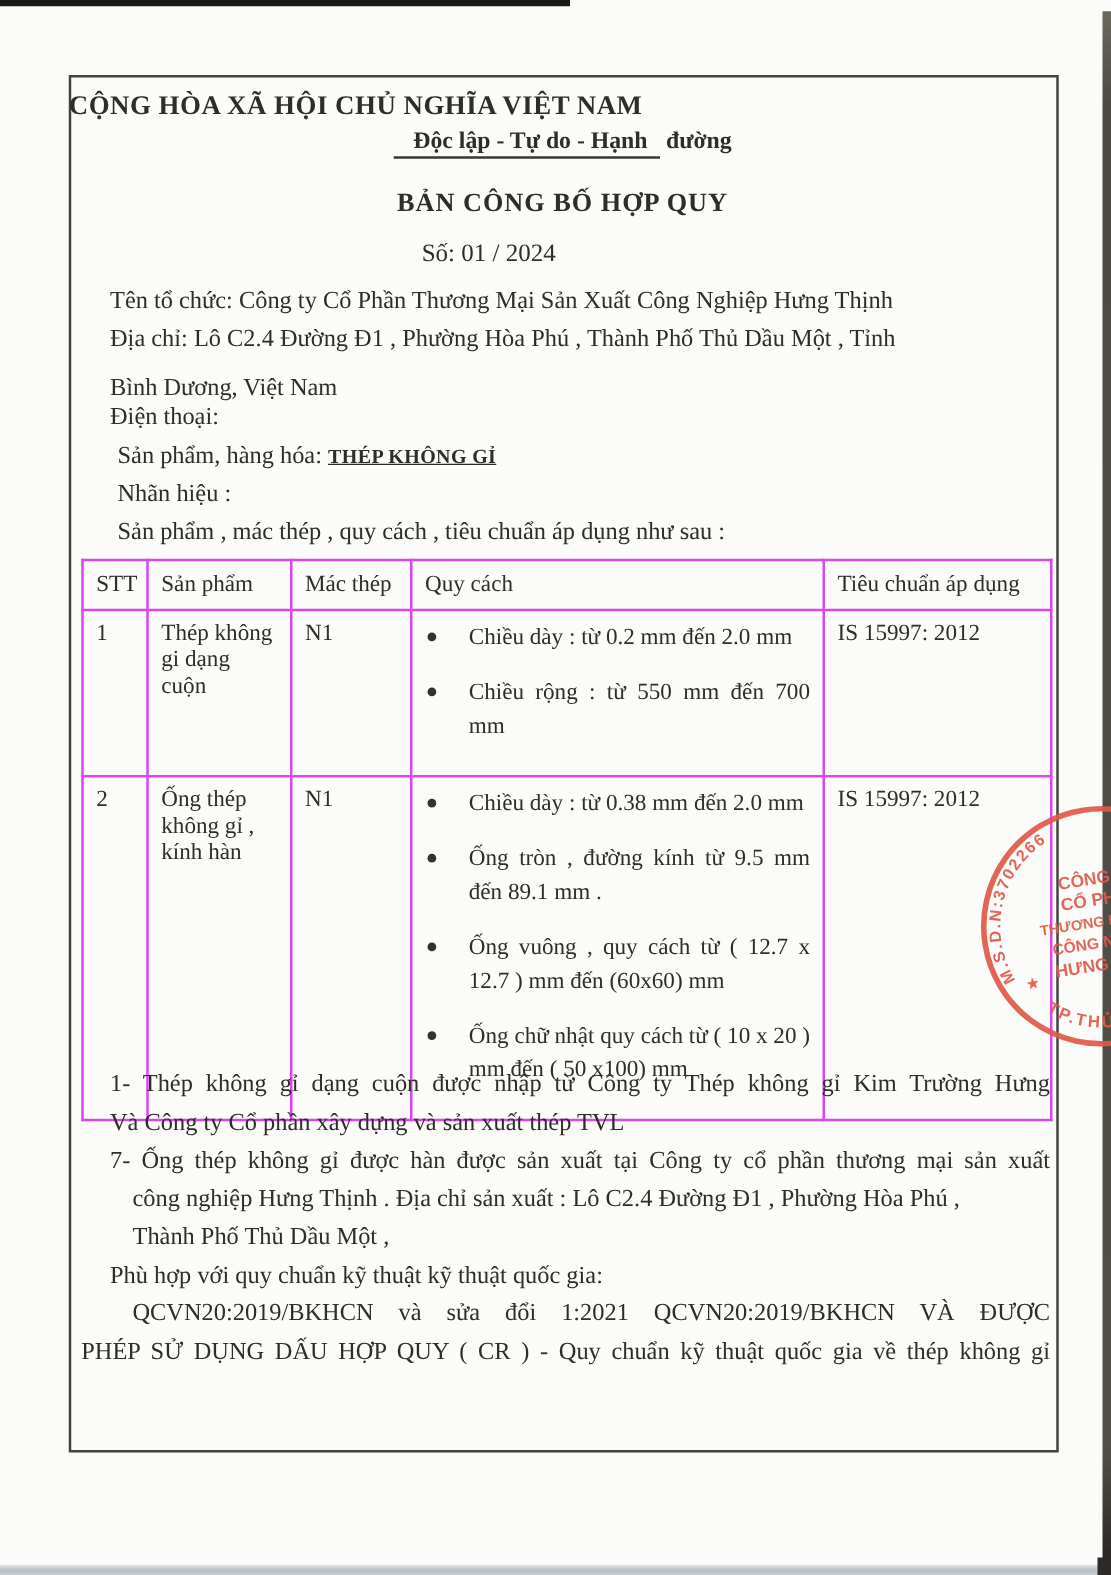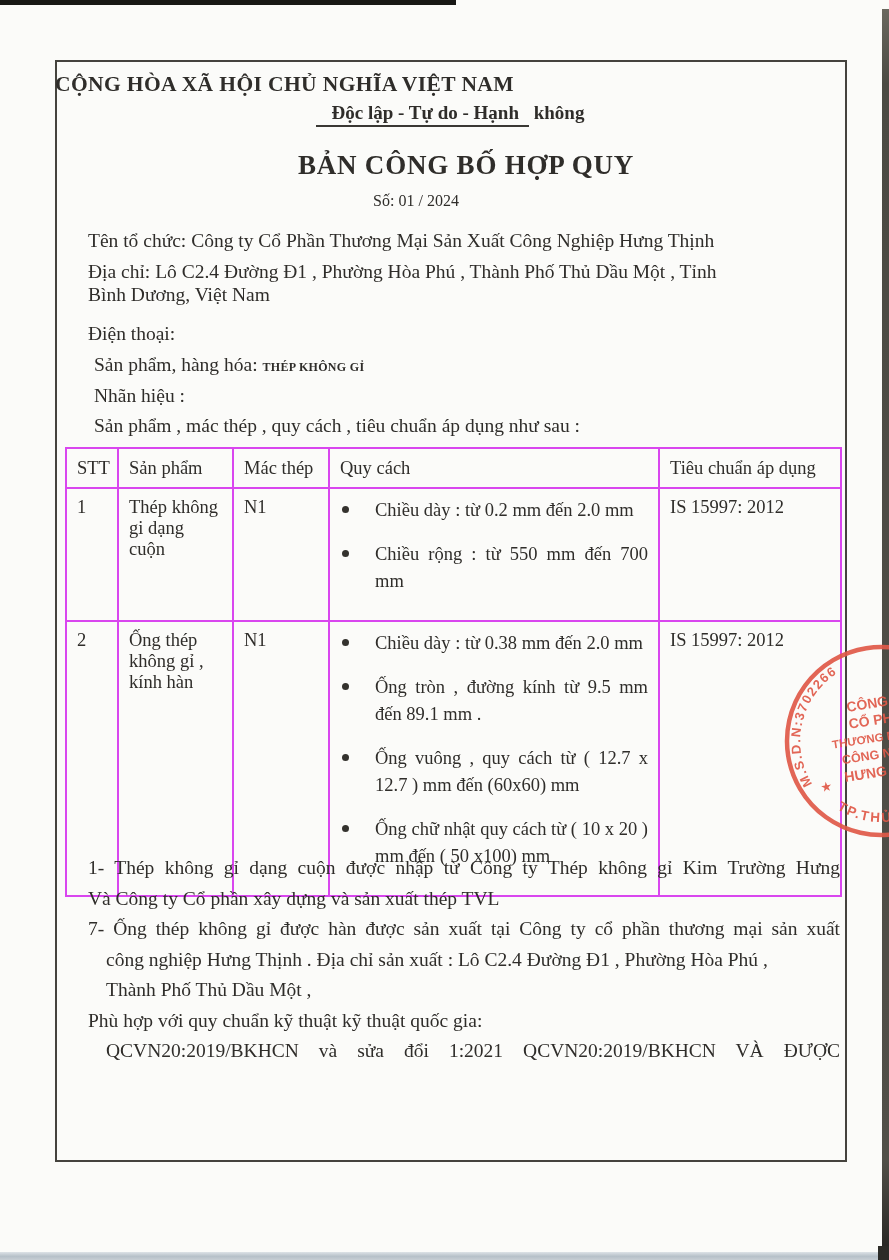--- a/index.html
+++ b/index.html
@@ -16,31 +16,31 @@
   .artifact-bottom-bar{left:0;top:1252px;width:889px;height:8px;
     background:linear-gradient(180deg,#dde2e6 0%,#b6c0c8 55%,#c7ced4 100%);}
   .artifact-corner{left:878px;top:1246px;width:11px;height:14px;background:#2c2b27;}
   
   .frame{left:55px;top:60px;width:788px;height:1098px;border:2px solid #45433e;}
   
   .nat-title{left:55px;top:72px;width:880px;
     font-size:21.5px;font-weight:bold;letter-spacing:.4px;}
   .motto{left:55px;top:102px;width:790px;text-align:center;font-size:19px;font-weight:bold;}
   .motto-u{border-bottom:2px solid #3a3834;padding:0 10px 2px 16px;margin-top:42px;}
-  .doc-title{left:71px;top:150px;width:790px;text-align:center;
-    font-size:27px;font-weight:bold;letter-spacing:.8px;}
-  .doc-num{left:55px;top:192px;width:672px;text-align:center;font-size:16px;padding-left:25px;}
+  .doc-title{left:55px;top:150px;width:790px;text-align:center;
+    font-size:21px;font-weight:bold;letter-spacing:.8px;}
+  .doc-num{left:55px;top:192px;width:672px;text-align:center;font-size:20px;}
   
   .line{font-size:19.5px;line-height:29px;white-space:nowrap;}
   .org{left:88px;top:226px;}
   .addr1{left:88px;top:257px;}
-  .addr2{left:88px;top:280px;}
+  .addr2{left:88px;top:296px;}
   .phone{left:88px;top:319px;}
   .product{left:94px;top:350px;}
-  .product b{font-size:12px;letter-spacing:.3px;}
+  .product b{font-size:16px;letter-spacing:.3px;text-decoration:underline;}
   .brand{left:94px;top:381px;}
   .intro{left:94px;top:411px;}
   
   table.spec{left:65px;top:447px;position:absolute;border-collapse:collapse;
     width:775px;table-layout:fixed;font-size:18.5px;}
   table.spec col.c1{width:52px;}  table.spec col.c2{width:115px;}
   table.spec col.c3{width:96px;}  table.spec col.c4{width:330px;}
   table.spec col.c5{width:182px;}
   table.spec th,table.spec td{border:2px solid #d946ef;vertical-align:top;
     padding:8px 10px;font-weight:normal;text-align:left;}
@@ -74,21 +74,21 @@
 <div class="page">
 
   <div class="abs artifact-top-strip"></div>
   <div class="abs artifact-right-bar"></div>
   <div class="abs artifact-bottom-bar"></div>
   <div class="abs artifact-corner"></div>
 
   <div class="abs frame"></div>
 
   <div class="abs nat-title">CỘNG HÒA XÃ HỘI CHỦ NGHĨA VIỆT NAM</div>
-  <div class="abs motto"><span class="motto-u">Độc lập - Tự do - Hạnh</span> <span>không</span></div>
+  <div class="abs motto"><span class="motto-u">Độc lập - Tự do - Hạnh</span> <span>đường</span></div>
 
   <div class="abs doc-title">BẢN CÔNG BỐ HỢP QUY</div>
   <div class="abs doc-num">Số: 01 / 2024</div>
 
   <div class="abs line org">Tên tổ chức: Công ty Cổ Phần Thương Mại Sản Xuất Công Nghiệp Hưng Thịnh</div>
   <div class="abs line addr1">Địa chỉ: Lô C2.4 Đường Đ1 , Phường Hòa Phú , Thành Phố Thủ Dầu Một , Tỉnh</div>
   <div class="abs line addr2">Bình Dương, Việt Nam</div>
   <div class="abs line phone">Điện thoại:</div>
   <div class="abs line product"><span>Sản phẩm, hàng hóa: </span><b>THÉP KHÔNG GỈ</b></div>
   <div class="abs line brand">Nhãn hiệu :</div>
@@ -156,20 +156,21 @@
   </table>
 
   <div class="abs after">
       <div class="ln ind1 just">1- Thép không gỉ dạng cuộn được nhập từ Công ty Thép không gỉ Kim Trường Hưng</div>
       <div class="ln ind1">Và Công ty Cổ phần xây dựng và sản xuất thép TVL</div>
       <div class="ln ind1 just">7- Ống thép không gỉ được hàn được sản xuất tại Công ty cổ phần thương mại sản xuất</div>
       <div class="ln ind2">công nghiệp Hưng Thịnh . Địa chỉ sản xuất : Lô C2.4 Đường Đ1 , Phường Hòa Phú ,</div>
       <div class="ln ind2">Thành Phố Thủ Dầu Một ,</div>
       <div class="ln ind1">Phù hợp với quy chuẩn kỹ thuật kỹ thuật quốc gia:</div>
       <div class="ln ind2 just">QCVN20:2019/BKHCN và sửa đổi 1:2021 QCVN20:2019/BKHCN VÀ ĐƯỢC</div>
+      <div class="ln ind0 just">PHÉP SỬ DỤNG DẤU HỢP QUY ( CR ) -  Quy chuẩn kỹ thuật quốc gia về thép không gỉ</div>
     </div>
 
   <svg class="abs stamp" viewBox="0 0 200 200">
     <circle cx="100" cy="100" r="94" fill="none" stroke="#e05a49" stroke-width="4.5"></circle>
     <defs>
       <path id="arcTop" d="M 29.9 140.5 A 81 81 0 0 1 162.0 47.9" fill="none"></path>
       <path id="arcBot" d="M 38.0 152.1 A 81 81 0 0 0 162.0 152.1" fill="none"></path>
     </defs>
     <text font-size="13" fill="#e05a49" letter-spacing="1.5">
       <textPath href="#arcTop" startOffset="4%">M.S.D.N:3702266</textPath>

